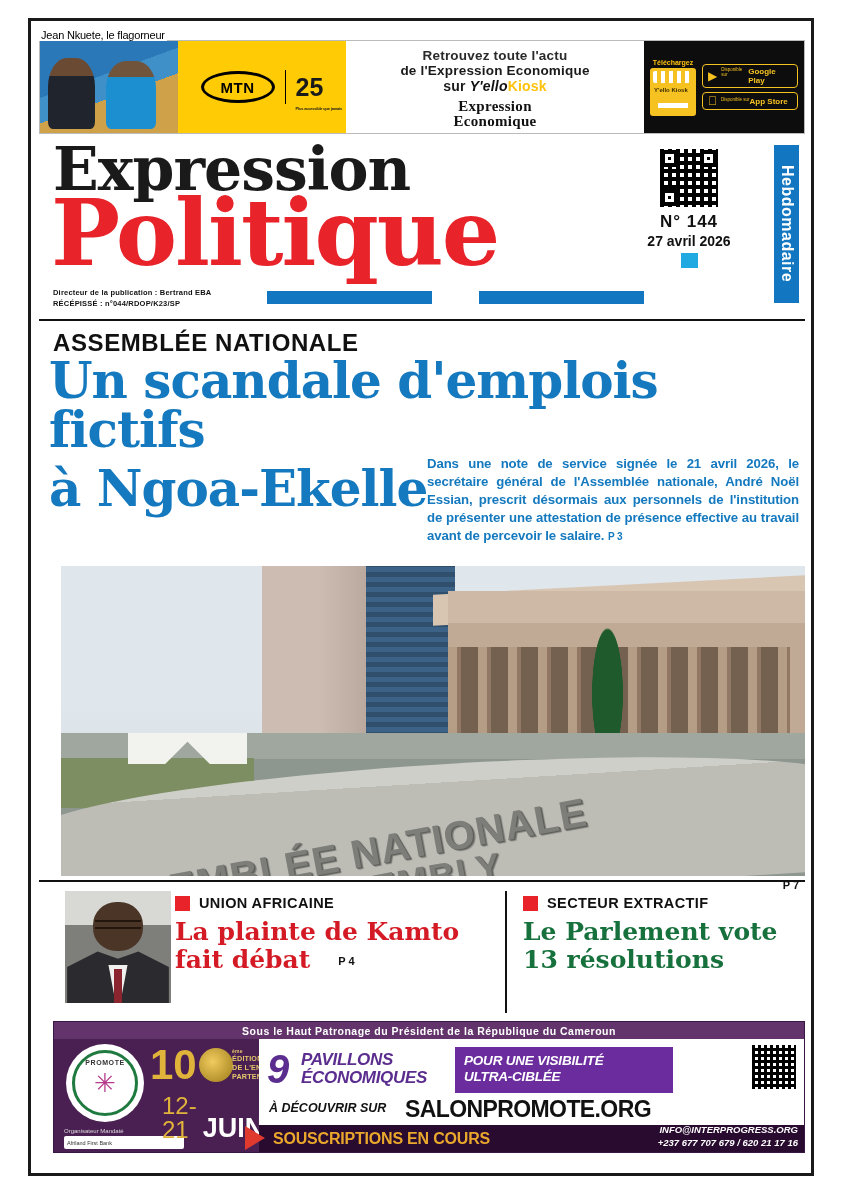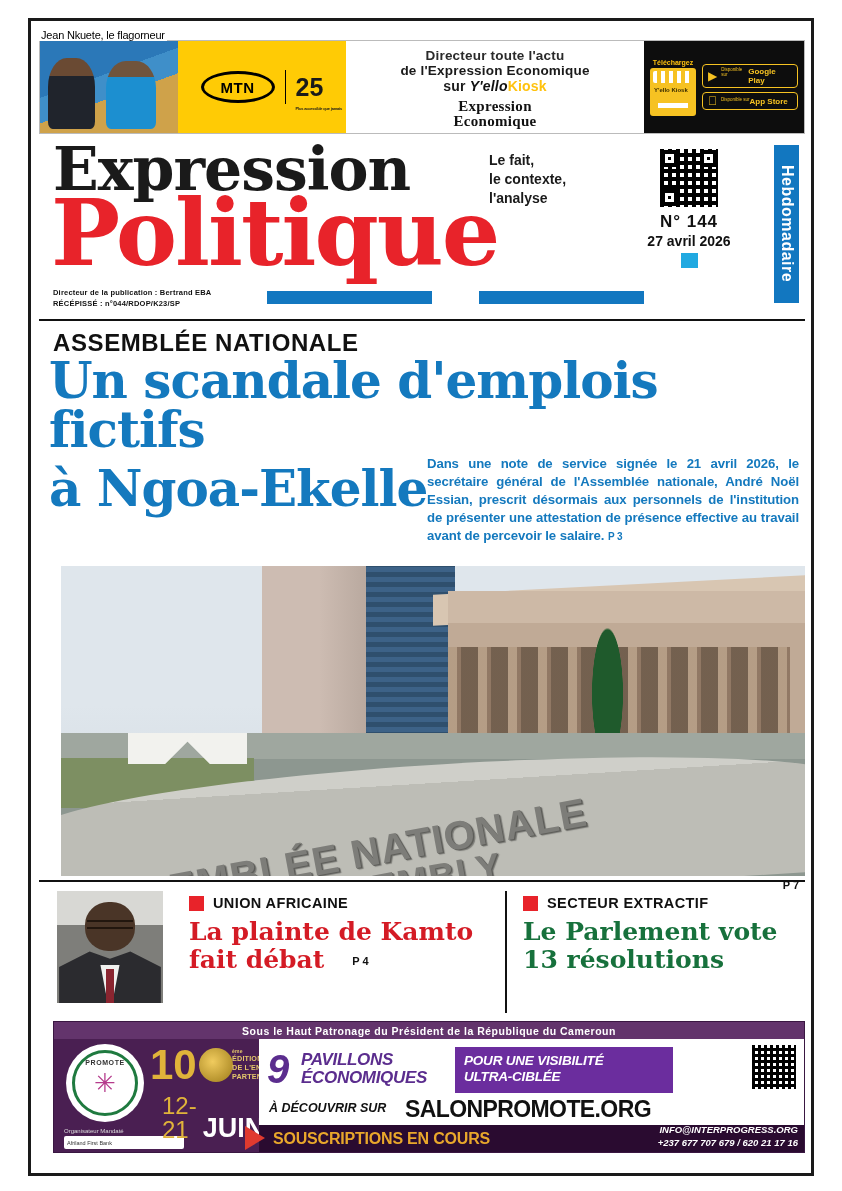--- a/index.html
+++ b/index.html
@@ -232,21 +232,21 @@
     font-family: "Liberation Sans", sans-serif;
     font-weight: bold; font-size: 40px; letter-spacing: 1px;
     color: #7d7d79; line-height: 1.02;
     text-shadow: 1px 1px 0 #5d5d59, 2px 2px 1px rgba(0,0,0,.35);
   }
   .ph-sign .sl2 { font-size: 37px; display: block; margin-top: -2px; }
 
   
   .teasers { position: absolute; left: 14px; top: 862px; width: 752px; height: 122px; }
   .teaser { position: absolute; top: 0; height: 122px; }
-  .t-left { left: 4px; width: 428px; display: flex; gap: 26px; justify-content: center; }
+  .t-left { left: 12px; width: 428px; display: flex; gap: 4px; justify-content: center; }
   .t-photo {
     width: 106px; height: 112px; flex: none;
     background: linear-gradient(180deg,#d8d8d4 0 30%, #7e7e7a 30% 100%);
     position: relative; overflow: hidden;
   }
   .t-photo .head {
     position:absolute; left:26%; top:10%; width:48%; height:44%;
     border-radius:46%; background:#4a3527;
   }
   .t-photo .glasses {
@@ -404,21 +404,21 @@
       <div class="banner-photo"></div>
       <div class="banner-yellow">
         <div class="mtn-logo">MTN</div>
         <div class="mtn-div"></div>
         <div class="mtn-25">
           <span>25</span>
           <small>Plus accessible que jamais</small>
         </div>
       </div>
       <div class="banner-text">
-        <div class="bt1">Directeur toute l'actu</div>
+        <div class="bt1">Retrouvez toute l'actu</div>
         <div class="bt2">de l'Expression Economique</div>
         <div class="bt3">
           <span>sur </span><span class="yello">Y'ello</span><span class="kiosk">Kiosk</span>
         </div>
         <div class="bt-logo">
           <div>Expression</div>
           <div>Economique</div>
         </div>
       </div>
       <div class="banner-dark">
@@ -445,25 +445,20 @@
               <span class="s2">App Store</span>
             </span>
           </div>
         </div>
       </div>
     </div>
 
     <div class="masthead">
       <div class="mh-expression">Expression</div>
       <div class="mh-politique">Politique</div>
-      <div class="mh-tagline">
-        <div>Le fait,</div>
-        <div>le contexte,</div>
-        <div>l'analyse</div>
-      </div>
       <div class="mh-credits">
         <div>Directeur de la publication : Bertrand EBA</div>
         <div>RÉCÉPISSÉ : n°044/RDOP/K23/SP</div>
       </div>
       <div class="bar-blue-1"></div>
       <div class="bar-blue-2"></div>
       <div class="qr-block">
         <div class="qr-code">
           <span class="fp tl"></span>
           <span class="fp tr"></span>

